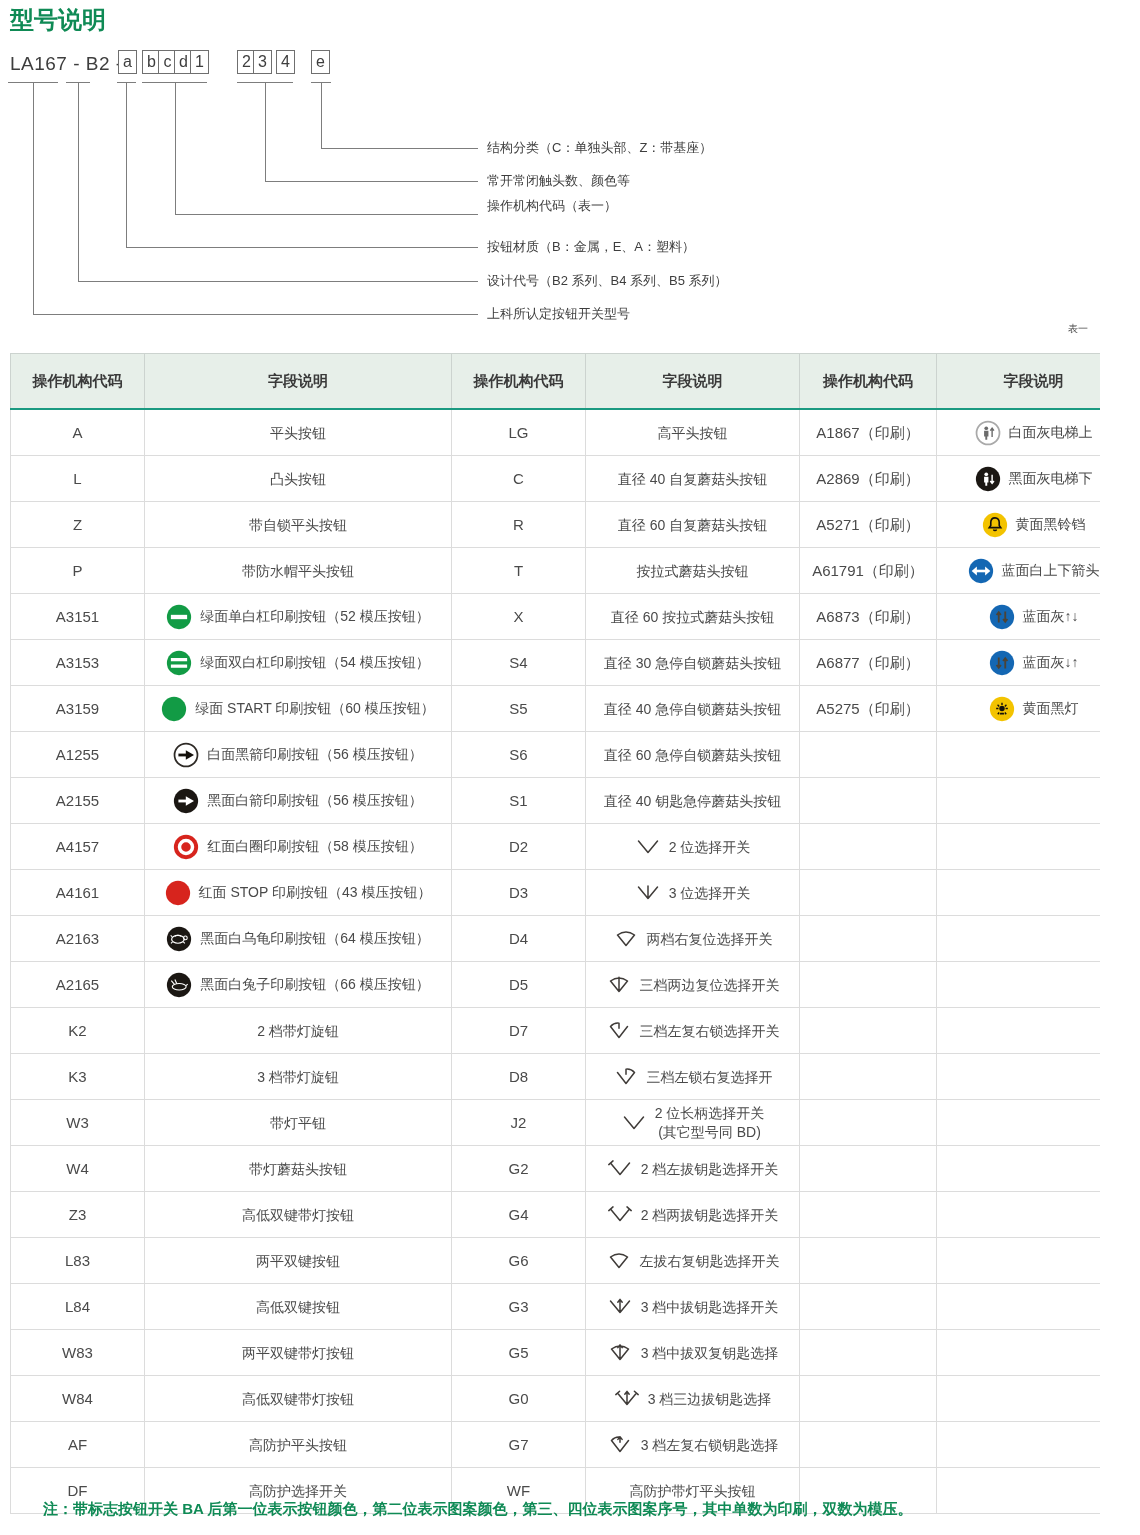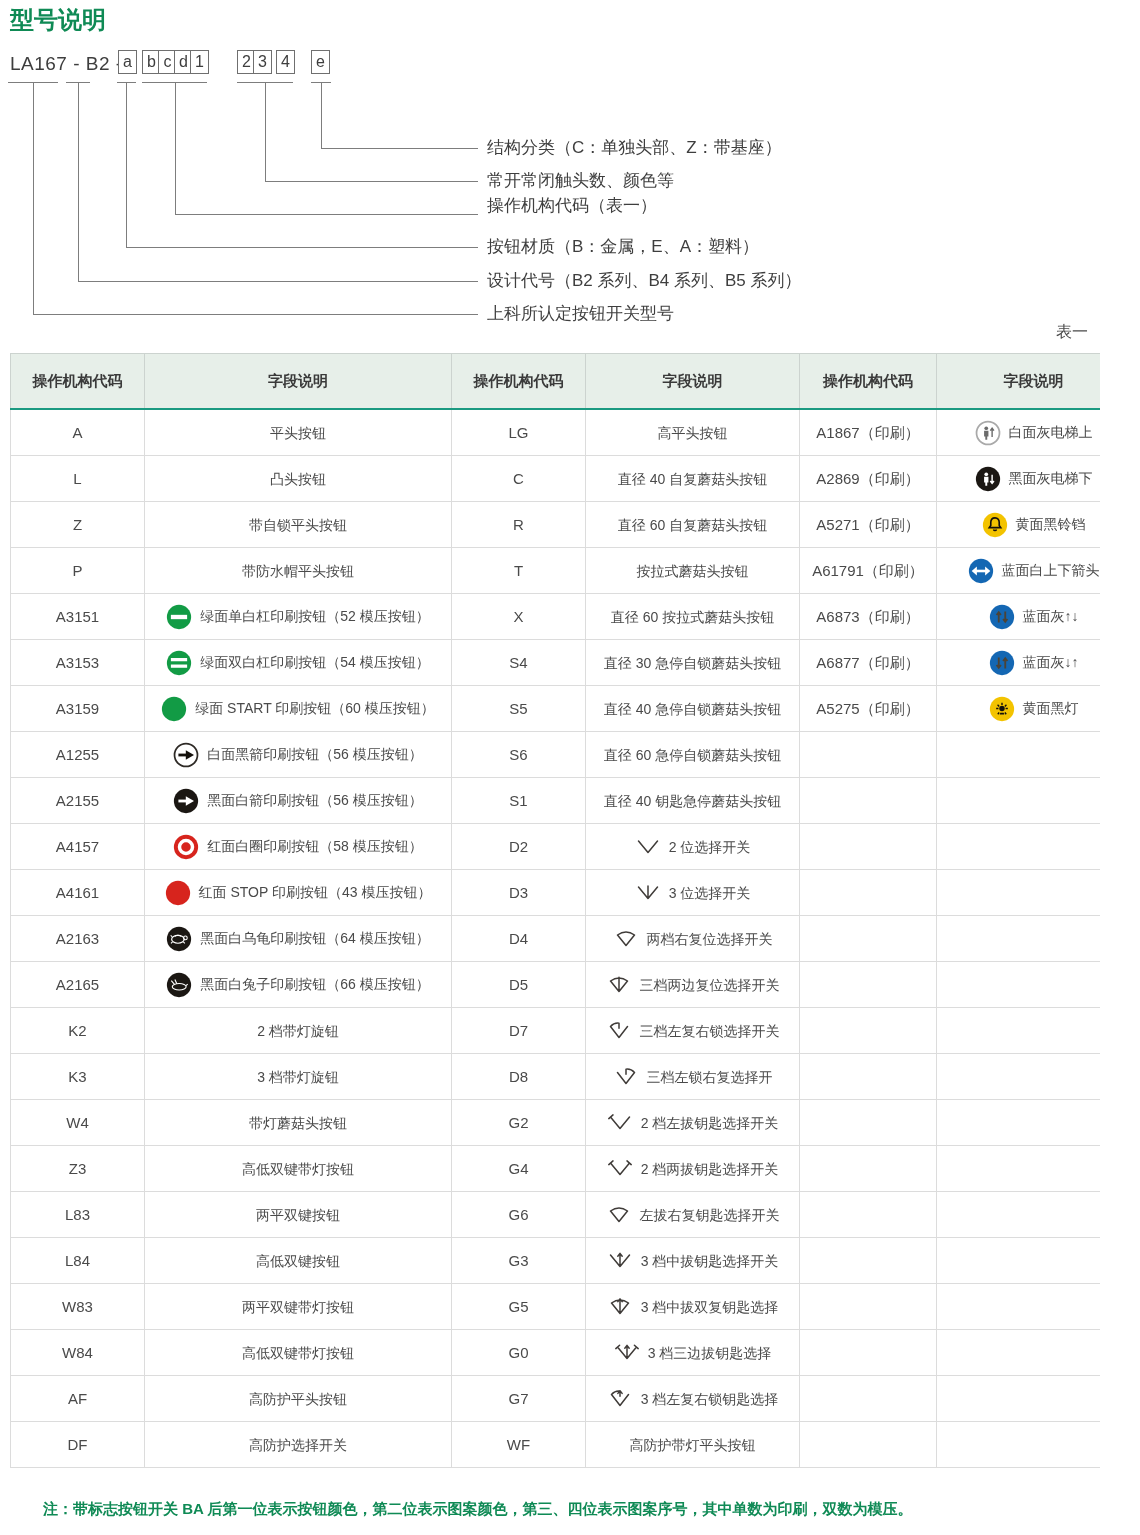--- a/index.html
+++ b/index.html
@@ -5,22 +5,22 @@
   html,body{margin:0;padding:0;background:#fff;}
   .page{position:relative;width:1100px;height:1535px;background:#fff;overflow:hidden;
         font-family:"Liberation Sans","DejaVu Sans",sans-serif;}
   .title{position:absolute;left:10px;top:4px;margin:0;font-size:24px;font-weight:bold;color:#0f8a55;}
   .prefix{position:absolute;left:10px;top:53px;font-size:19px;color:#3e3e3e;letter-spacing:.5px;}
   .mbox{position:absolute;top:50px;width:17px;height:22px;border:1px solid #6f6f6f;background:#fff;
         text-align:center;line-height:22px;font-size:16px;color:#3e3e3e;}
   .hline,.vline{position:absolute;background:#7d7d7d;}
   .hline{height:1px;}
   .vline{width:1px;}
-  .leg{position:absolute;left:487px;font-size:17px;color:#3e3e3e;line-height:20px;white-space:nowrap;}
-  .table-label{position:absolute;right:12px;top:322px;font-size:16px;color:#4a4a4a;}
+  .leg{position:absolute;left:487px;font-size:13px;color:#3e3e3e;line-height:20px;white-space:nowrap;}
+  .table-label{position:absolute;right:12px;top:322px;font-size:10px;color:#4a4a4a;}
   table.spec{position:absolute;left:10px;top:353px;width:1120px;border-collapse:collapse;table-layout:fixed;}
   table.spec th{height:52px;background:#e7efe9;border:1px solid #ccd3cf;border-bottom:2px solid #1b9a81;
         font-size:15px;font-weight:bold;color:#3a3a3a;}
   table.spec td{height:45px;border:1px solid #dcdcdc;font-size:14px;color:#4a4a4a;text-align:center;
         padding:0 4px;vertical-align:middle;}
   table.spec td.code{font-size:15px;}
   .ic{display:inline-block;vertical-align:middle;margin-right:8px;line-height:0;}
   .ic svg{display:inline-block;vertical-align:middle;}
   .ct{display:inline-block;vertical-align:middle;white-space:pre-line;line-height:1.3;}
   .note{position:absolute;left:10px;top:1500px;font-size:15px;font-weight:bold;color:#0f8a55;white-space:nowrap;padding-left:33px;}
@@ -283,20 +283,31 @@
           <td class="code"><span class="ct">K3</span></td>
           <td class="desc"><span class="ct">3 档带灯旋钮</span></td>
           <td class="code"><span class="ct">D8</span></td>
           <td class="desc"><span class="ic"><svg width="26" height="18" viewBox="0 0 26 18" fill="none" stroke="#3f3b38" stroke-width="1.5" stroke-linecap="round" stroke-linejoin="round">
                 <path d="M4.5 4.5 L13 15.5 L21.5 4.5 M13 1.2 Q18 0.6 21.5 4.5 M13 1.2 L13 6.2"></path>
               </svg></span><span class="ct">三档左锁右复选择开</span></td>
           <td class="code"><span class="ct"></span></td>
           <td class="desc"><span class="ct"></span></td>
         </tr>
         <tr>
+          <td class="code"><span class="ct">W3</span></td>
+          <td class="desc"><span class="ct">带灯平钮</span></td>
+          <td class="code"><span class="ct">J2</span></td>
+          <td class="desc"><span class="ic"><svg width="26" height="18" viewBox="0 0 26 18" fill="none" stroke="#3f3b38" stroke-width="1.5" stroke-linecap="round" stroke-linejoin="round">
+                <path d="M3.5 3 L13 14.5 L22.5 3"></path>
+              </svg></span><span class="ct">2 位长柄选择开关
+(其它型号同 BD)</span></td>
+          <td class="code"><span class="ct"></span></td>
+          <td class="desc"><span class="ct"></span></td>
+        </tr>
+        <tr>
           <td class="code"><span class="ct">W4</span></td>
           <td class="desc"><span class="ct">带灯蘑菇头按钮</span></td>
           <td class="code"><span class="ct">G2</span></td>
           <td class="desc"><span class="ic"><svg width="26" height="18" viewBox="0 0 26 18" fill="none" stroke="#3f3b38" stroke-width="1.5" stroke-linecap="round" stroke-linejoin="round">
                 <path d="M3.5 3 L13 14.5 L22.5 3 M1.8 4.6 L6 0.9"></path>
               </svg></span><span class="ct">2 档左拔钥匙选择开关</span></td>
           <td class="code"><span class="ct"></span></td>
           <td class="desc"><span class="ct"></span></td>
         </tr>
         <tr>

